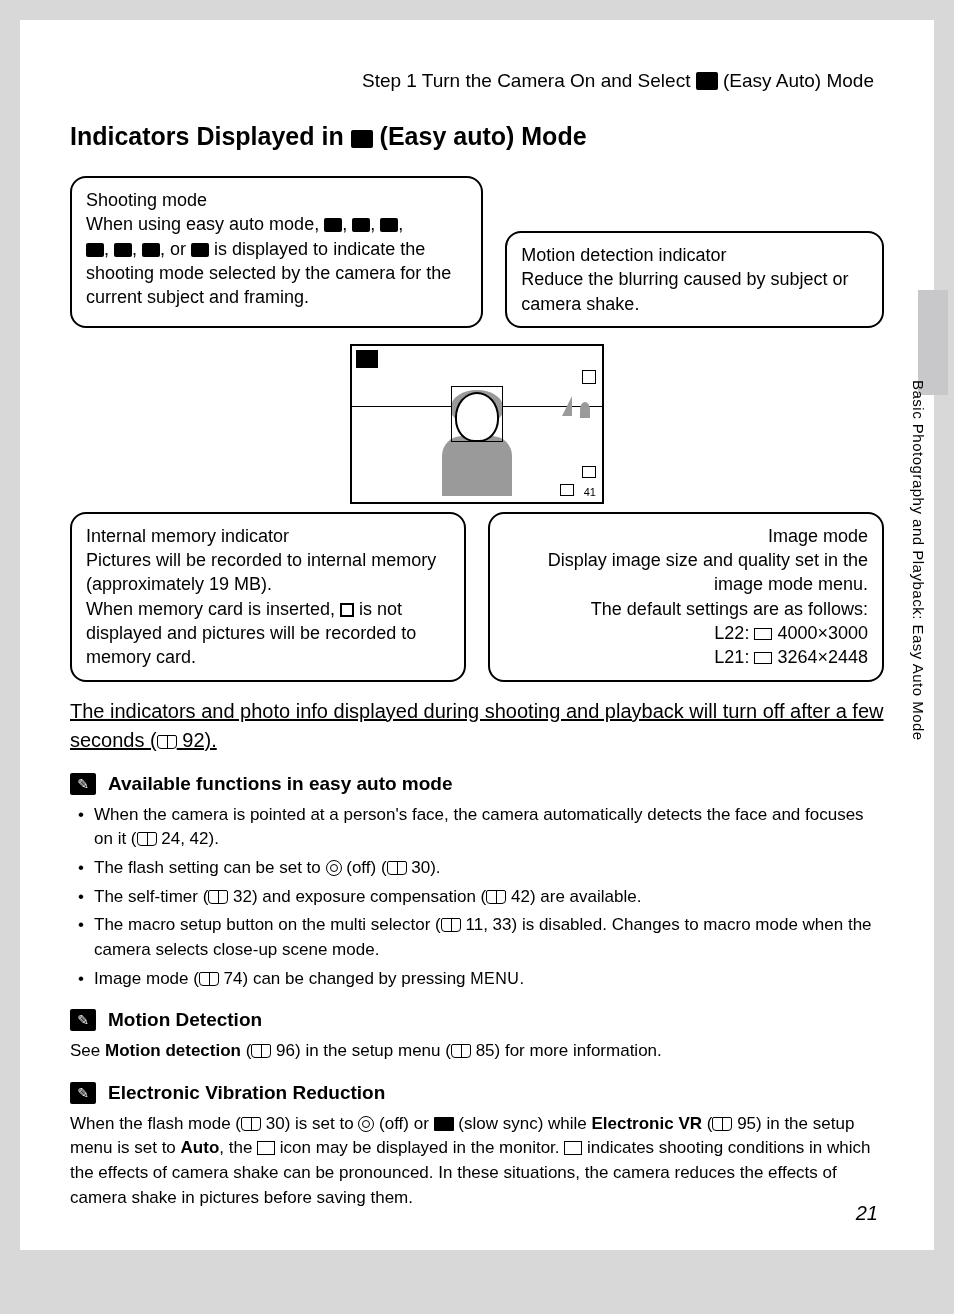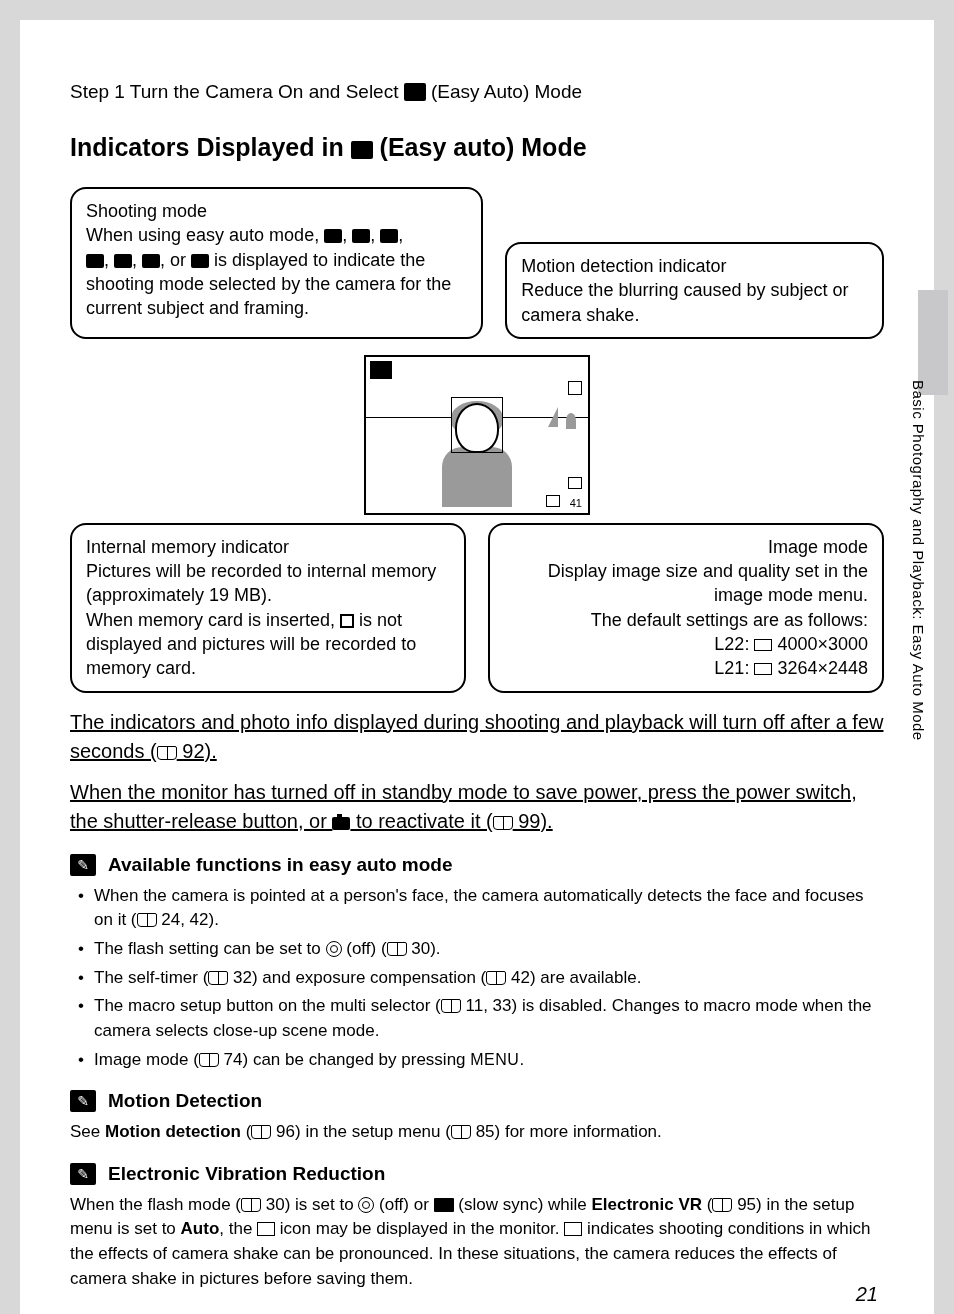--- a/index.html
+++ b/index.html
@@ -11,25 +11,24 @@
     padding: 20px;
   }
   .page {
     width: 914px;
     background: #fff;
     padding: 50px 50px 40px 50px;
     position: relative;
     color: #000;
   }
   .running-head {
-    text-align: left;
+    text-align: right;
     font-size: 19px;
     margin-bottom: 30px;
     padding-right: 10px;
-    margin-top: 11px;
   }
   .h1 {
     font-size: 25px;
     font-weight: bold;
     margin-bottom: 25px;
   }
   .icon-box {
     display: inline-block;
     width: 22px;
     height: 18px;
@@ -54,21 +53,21 @@
   .callout.top-left { flex: 1.1; }
   .callout.top-right { flex: 1; align-self: flex-end; margin-top:55px; }
   .callout.bot-left { flex: 1; }
   .callout.bot-right { flex: 1; text-align: right; }
   .viewfinder-wrap {
     display:flex;
     justify-content:center;
     padding: 6px 0 8px 0;
   }
   .viewfinder {
-    width: 226px;
+    width: 254px;
     height: 160px;
     border: 2px solid #000;
     position: relative;
     background: #fff;
     overflow:hidden;
   }
   .vf-mode { position:absolute; top:4px; left:4px; width:22px; height:18px; border:2px solid #000; background:#000; }
   .vf-motion { position:absolute; top:24px; right:6px; width:14px; height:14px; border:1px solid #000; }
   .vf-img { position:absolute; bottom:24px; right:6px; width:14px; height:12px; border:1px solid #000; }
   .vf-mem { position:absolute; bottom:6px; right:28px; width:14px; height:12px; border:1px solid #000; }
@@ -233,23 +232,20 @@
         <span>L22: </span><span class="img-qual-icon"></span><span> 4000×3000</span><br>
         <span>L21: </span><span class="img-qual-icon"></span><span> 3264×2448</span>
       </div>
     </div>
   </div>
 
   <p class="body-text">
     <span>The indicators and photo info displayed during shooting and playback will turn off after a few seconds (</span><span class="book-icon"></span><span> 92).</span>
   </p>
 
-  <p class="body-text">
-    <span>When the monitor has turned off in standby mode to save power, press the power switch, the shutter-release button, or </span><span class="camera-icon"></span><span> to reactivate it (</span><span class="book-icon"></span><span> 99).</span>
-  </p>
 
   <div class="section-head">
     <div class="sq-icon">✎</div>
     <div class="section-title">Available functions in easy auto mode</div>
   </div>
   <ul class="bullets">
     <li><span>When the camera is pointed at a person's face, the camera automatically detects the face and focuses on it (</span><span class="book-icon"></span><span> 24, 42).</span></li>
     <li><span>The flash setting can be set to </span><span class="circ-icon"></span><span> (off) (</span><span class="book-icon"></span><span> 30).</span></li>
     <li><span>The self-timer (</span><span class="book-icon"></span><span> 32) and exposure compensation (</span><span class="book-icon"></span><span> 42) are available.</span></li>
     <li><span>The macro setup button on the multi selector (</span><span class="book-icon"></span><span> 11, 33) is disabled. Changes to macro mode when the camera selects close-up scene mode.</span></li>

